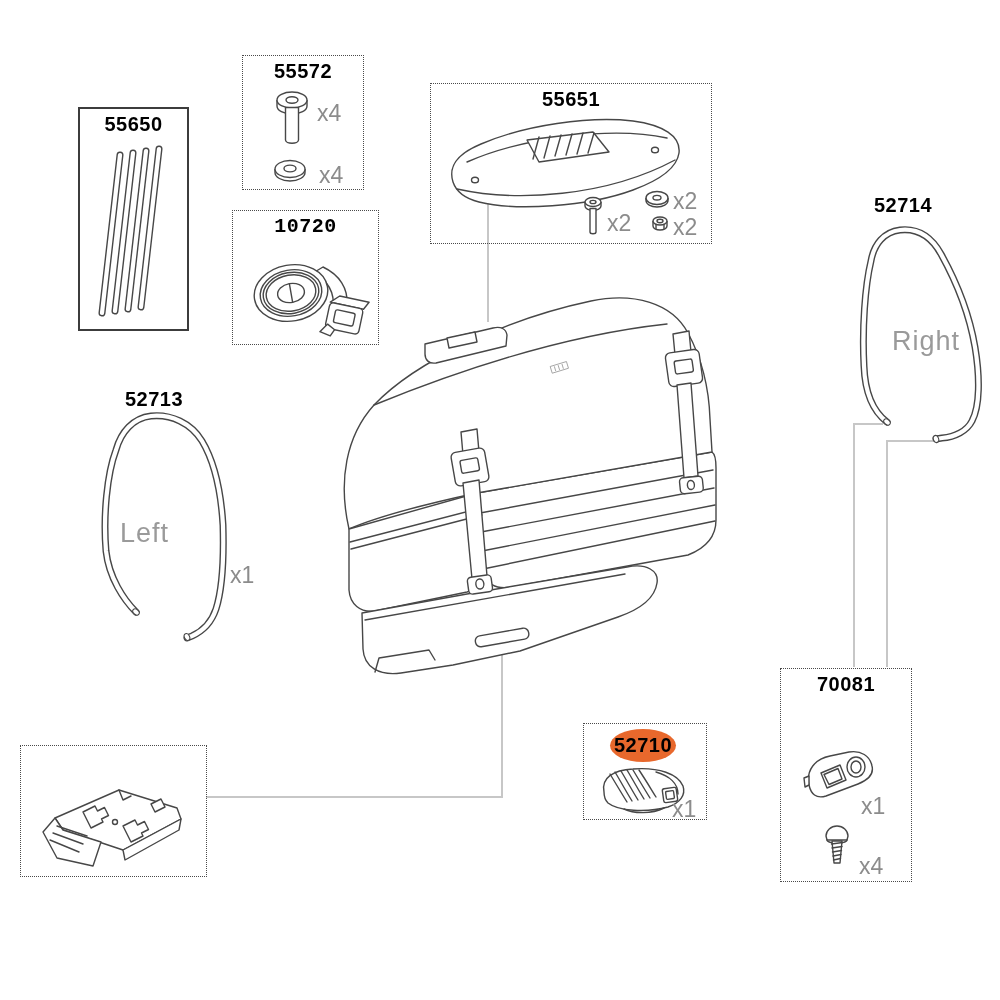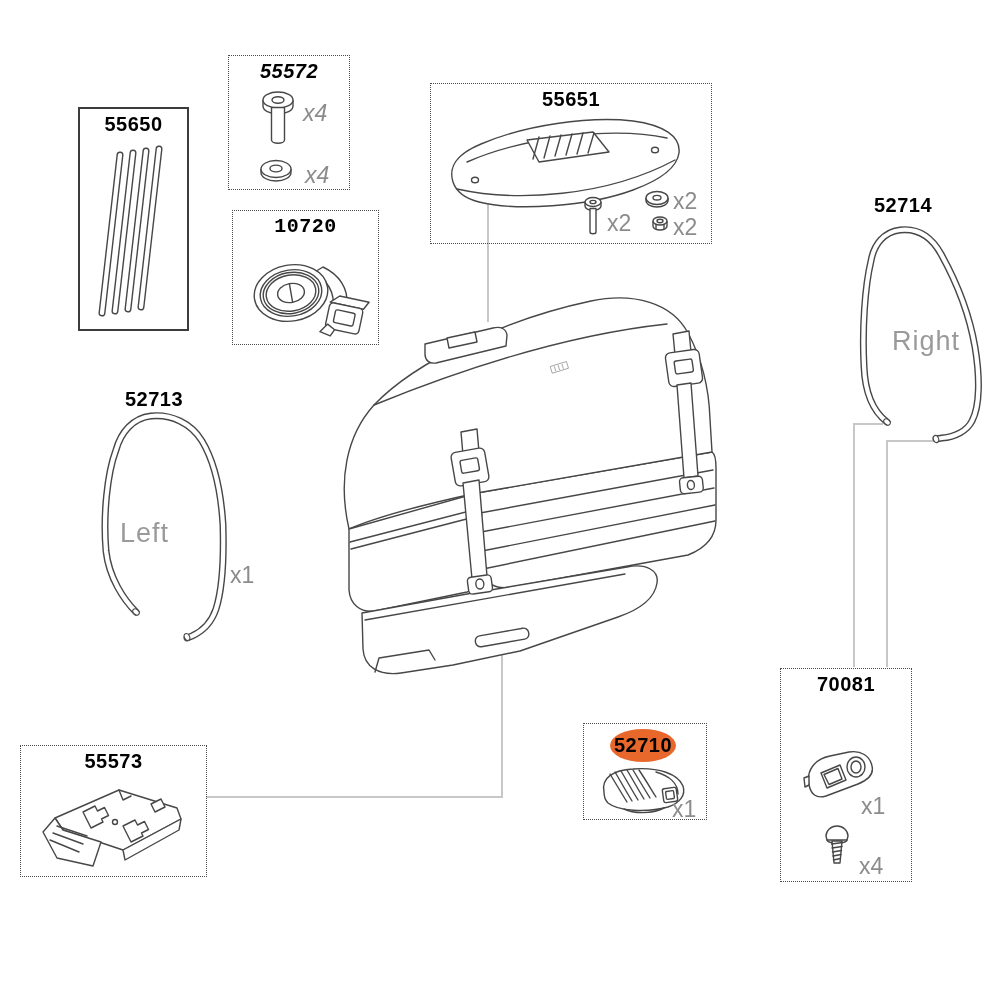--- a/index.html
+++ b/index.html
@@ -56,21 +56,21 @@
         <line x1="27" y1="166" x2="45" y2="8" class="tube-o" stroke-width="4.6"></line>
         <line x1="27" y1="166" x2="45" y2="8" class="tube-i" stroke-width="2.4"></line>
         <line x1="40" y1="164" x2="58" y2="6" class="tube-o" stroke-width="4.6"></line>
         <line x1="40" y1="164" x2="58" y2="6" class="tube-i" stroke-width="2.4"></line>
         <line x1="53" y1="162" x2="71" y2="4" class="tube-o" stroke-width="4.6"></line>
         <line x1="53" y1="162" x2="71" y2="4" class="tube-i" stroke-width="2.4"></line>
       </g>
     </svg>
   </div>
 
-  <div class="pbox" style="left:228px;top:55px;width:120px;height:133px;font-style:italic;">
+  <div class="pbox" style="left:242px;top:55px;width:120px;height:133px;">
     <span class="pnum">55572</span>
     <svg class="abs" style="left:26px;top:34px;" width="46" height="62" viewBox="0 0 46 62">
       <path class="sh" d="M 8,10 L 8,16 A 15,8 0 0 0 38,16 L 38,10"></path>
       <ellipse class="sh" cx="23" cy="10" rx="15" ry="8"></ellipse>
       <ellipse class="ln" cx="23" cy="10" rx="6" ry="3.2"></ellipse>
       <path class="sh" d="M 16.5,17.5 L 16.5,50 A 6.5,3.2 0 0 0 29.5,50 L 29.5,17.5 Z"></path>
     </svg>
     <span class="qty" style="left:74px;top:44px;">x4</span>
     <svg class="abs" style="left:26px;top:102px;" width="42" height="24" viewBox="0 0 42 24">
       <path class="sh" d="M 6,11 L 6,14.5 A 15,8.5 0 0 0 36,14.5 L 36,11"></path>
@@ -210,21 +210,20 @@
 
     <g transform="rotate(-17 224 88)">
       <rect x="216" y="84" width="17" height="7" fill="none" stroke="#9a9a9a" stroke-width="0.8"></rect>
       <line x1="220" y1="85" x2="220" y2="90" stroke="#9a9a9a" stroke-width="0.8"></line>
       <line x1="224" y1="85" x2="224" y2="90" stroke="#9a9a9a" stroke-width="0.8"></line>
       <line x1="228" y1="85" x2="228" y2="90" stroke="#9a9a9a" stroke-width="0.8"></line>
     </g>
   </svg>
 
   <div class="pbox" style="left:20px;top:745px;width:185px;height:130px;">
-    <span class="pnum">55573</span>
     <svg class="abs" style="left:6px;top:26px;" width="172" height="100" viewBox="0 0 172 100">
       <path class="sh" d="M 28,46 L 92,18 L 150,36 L 154,47 L 96,78 L 36,58 Z"></path>
       <path class="sh" d="M 154,47 L 152,58 L 98,88 L 96,78 Z"></path>
       <path class="sh" d="M 28,46 L 36,58 L 74,70 L 66,94 L 30,86 L 16,60 Z"></path>
       <path class="ln" d="M 30,54 L 60,64"></path>
       <path class="ln" d="M 26,61 L 56,72"></path>
       <path class="ln" d="M 23,68 L 52,80"></path>
       <path class="sh" d="M 56,40 l 12,-6 l 2.5,5 l 7,-3.5 l 4,8 l -7,3.5 l 1.5,3 l -12,6 z"></path>
       <path class="sh" d="M 96,54 l 12,-6 l 2.5,5 l 7,-3.5 l 4,8 l -7,3.5 l 1.5,3 l -12,6 z"></path>
       <path class="ln" d="M 92,18 L 96,28 L 104,24"></path>

